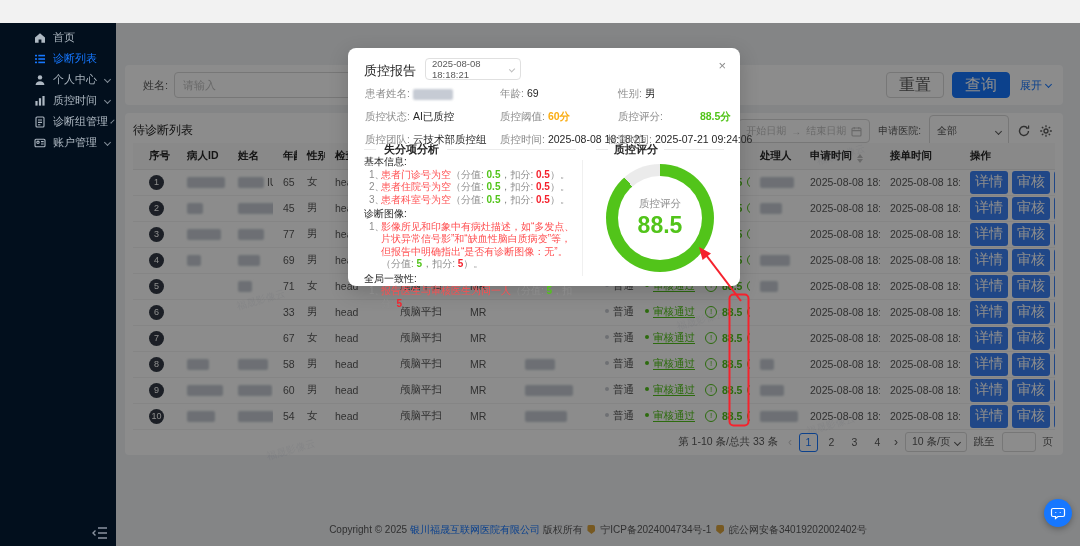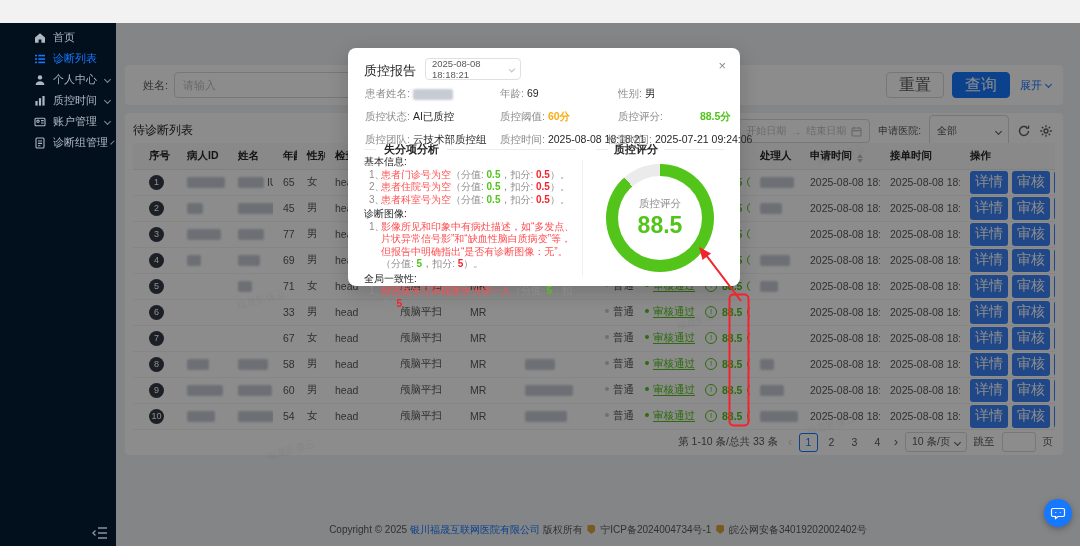--- a/index.html
+++ b/index.html
@@ -154,36 +154,36 @@
               <rect x="8.4" y="1" width="2.2" height="9.6"></rect>
             </g>
           </svg>
         </span>
       <span class="mi-label">质控时间</span>
       <span class="chev"></span>
     </div>
     <div class="menu-item">
       <span class="mi-icon">
           <svg viewBox="0 0 12 12" width="12" height="12" fill="none" stroke="currentColor" stroke-width="1.1">
+            <rect x="2" y="1" width="8" height="10" rx="1"></rect>
+            <path d="M4 4h4M4 6.4h4M4 8.8h2.4"></path>
+          </svg>
+        </span>
+      <span class="mi-label">诊断组管理</span>
+      <span class="chev"></span>
+    </div>
+    <div class="menu-item">
+      <span class="mi-icon">
+          <svg viewBox="0 0 12 12" width="12" height="12" fill="none" stroke="currentColor" stroke-width="1.1">
             <rect x="1" y="2.2" width="10" height="7.6" rx="1"></rect>
             <circle cx="4" cy="5.3" r="1.2"></circle>
             <path d="M7 4.6h2.7M7 7h2.7"></path>
           </svg>
         </span>
       <span class="mi-label">账户管理</span>
-      <span class="chev"></span>
-    </div>
-    <div class="menu-item">
-      <span class="mi-icon">
-          <svg viewBox="0 0 12 12" width="12" height="12" fill="none" stroke="currentColor" stroke-width="1.1">
-            <rect x="2" y="1" width="8" height="10" rx="1"></rect>
-            <path d="M4 4h4M4 6.4h4M4 8.8h2.4"></path>
-          </svg>
-        </span>
-      <span class="mi-label">诊断组管理</span>
       <span class="chev"></span>
     </div>
   </div>
   <div class="collapse-btn">
     <svg viewBox="0 0 16 14" width="16" height="14" stroke="currentColor" stroke-width="1.4" fill="none">
         <path d="M6 2h9M6 7h9M6 12h9"></path>
         <path d="M3.5 4.5 L1 7 L3.5 9.5"></path>
       </svg>
   </div>
 </div>

